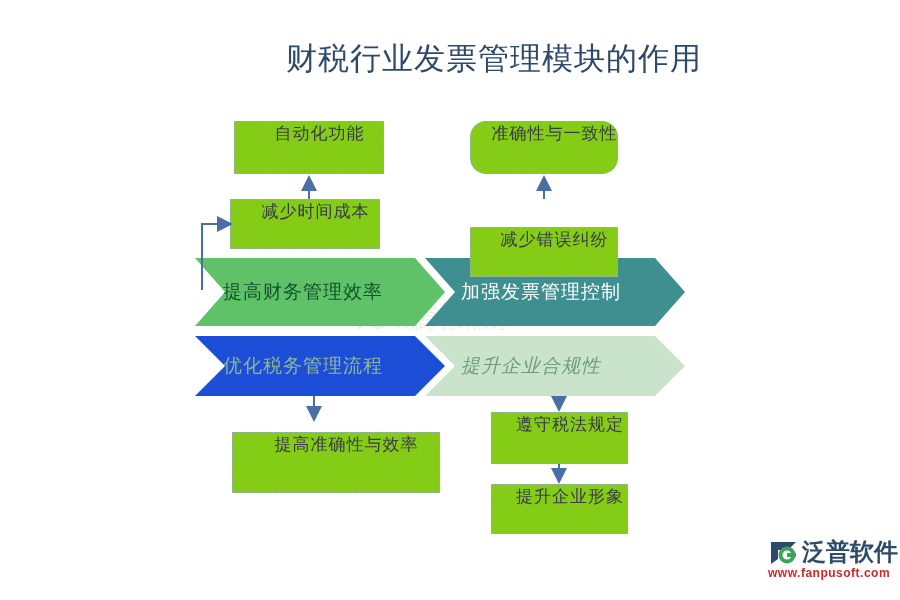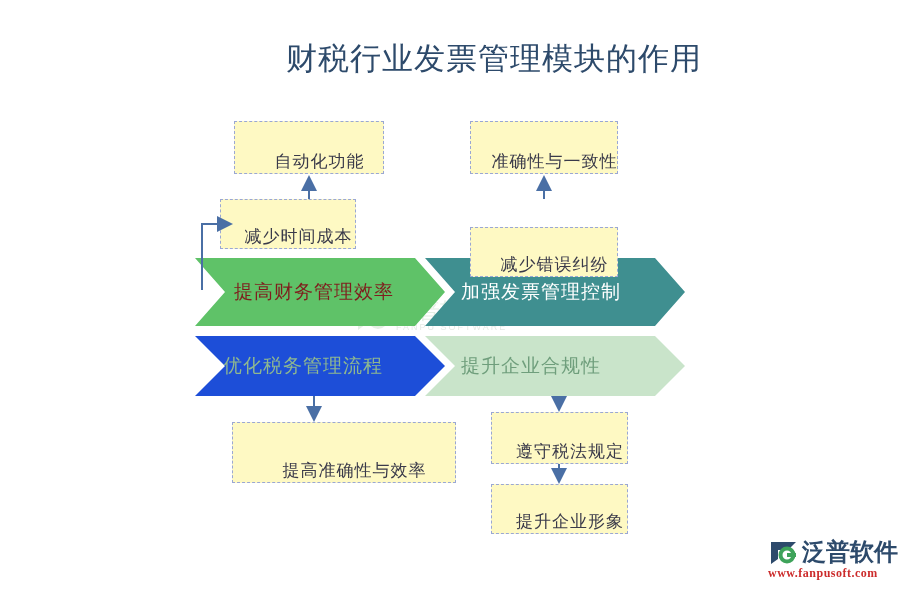--- a/index.html
+++ b/index.html
@@ -20,24 +20,24 @@
     letter-spacing:1px;
     color:#2d4a6b;
     font-family:"Liberation Serif","DejaVu Serif",serif;
     white-space:nowrap;
     margin-left:44px;
   }
 
   
   .lbox{
     position:absolute;
-    background:#fef9c3;
+    background:#84cc16;
     border:1px dashed #9aa7d4;
     box-sizing:border-box;
-    display:flex;align-items:flex-end;justify-content:center;
+    display:flex;align-items:flex-start;justify-content:center;
     color:#3a3a4a;
     font-size:17px;
     letter-spacing:1px;
     white-space:nowrap;
     padding-left:21px;
   }
 
   
   .chev{
     position:absolute;
@@ -80,21 +80,21 @@
   .brand{position:absolute;left:768px;top:536px;width:124px;height:50px;}
   .brand-name{
     position:absolute;left:34px;top:0px;
     font-size:24px;font-weight:bold;color:#2d4a6b;
     font-family:"Liberation Sans","DejaVu Sans",sans-serif;
     white-space:nowrap;letter-spacing:0px;
   }
   .brand-url{
     position:absolute;left:0px;top:30px;
     font-size:12px;color:#cc2b2b;font-weight:bold;
-    font-family:Liberation Serif, serif;
+    font-family:Liberation Sans, sans-serif;
     white-space:nowrap;letter-spacing:.5px;
   }
 </style>
 </head>
 <body>
 
 <div id="canvas">
 
   <div class="title">财税行业发票管理模块的作用</div>
 
@@ -102,52 +102,52 @@
     <svg width="44" height="40" viewBox="0 0 44 40">
       <path d="M6 6 L36 6 L26 16 L14 16 L14 28 L6 34 Z" fill="#cfe3cf"></path>
       <circle cx="26" cy="23" r="8" fill="none" stroke="#cfe3cf" stroke-width="4"></circle>
       <rect x="26" y="20" width="11" height="4" fill="#cfe3cf"></rect>
     </svg>
     <div class="wm-text">泛普软件</div>
     <div class="wm-sub">FANPU SOFTWARE</div>
   </div>
 
   <div class="chev" style="left:195px;top:258px;width:250px;height:68px;background:#5fc268;">
-    <span style="color:#7f1d1d;font-size:19px;margin-left:39px;">提高财务管理效率</span>
+    <span style="color:#14532d;font-size:19px;margin-left:28px;">提高财务管理效率</span>
   </div>
 
   <div class="chev" style="left:425px;top:258px;width:260px;height:68px;background:#3f8f90;">
     <span style="color:#ffffff;font-size:19px;margin-left:36px;text-align:right;">加强发票管理控制</span>
   </div>
 
   <div class="chev" style="left:195px;top:336px;width:250px;height:60px;background:#1d4ed8;">
     <span style="color:#8fb88f;font-size:19px;margin-left:28px;">优化税务管理流程</span>
   </div>
 
   <div class="chev" style="left:425px;top:336px;width:260px;height:60px;background:#c9e4ca;">
-    <span style="color:#6f9e7c;font-size:19px;margin-left:36px;">提升企业合规性</span>
+    <span style="color:#6f9e7c;font-size:19px;margin-left:36px;font-style:italic;">提升企业合规性</span>
   </div>
 
   <div class="lbox" style="left:234px;top:121px;width:150px;height:53px;">
     <span>自动化功能</span>
   </div>
 
-  <div class="lbox" style="left:220px;top:199px;width:136px;height:50px;">
+  <div class="lbox" style="left:230px;top:199px;width:150px;height:50px;">
     <span>减少时间成本</span>
   </div>
 
-  <div class="lbox" style="left:470px;top:121px;width:148px;height:53px;">
+  <div class="lbox" style="left:470px;top:121px;width:148px;height:53px;border-radius:16px;">
     <span>准确性与一致性</span>
   </div>
 
   <div class="lbox" style="left:470px;top:199px;width:148px;height:50px;margin-top:28px;">
     <span>减少错误纠纷</span>
   </div>
 
-  <div class="lbox" style="left:232px;top:422px;width:224px;height:61px;">
+  <div class="lbox" style="left:232px;top:432px;width:208px;height:61px;">
     <span>提高准确性与效率</span>
   </div>
 
   <div class="lbox" style="left:491px;top:412px;width:137px;height:52px;">
     <span>遵守税法规定</span>
   </div>
 
   <div class="lbox" style="left:491px;top:484px;width:137px;height:50px;">
     <span>提升企业形象</span>
   </div>

